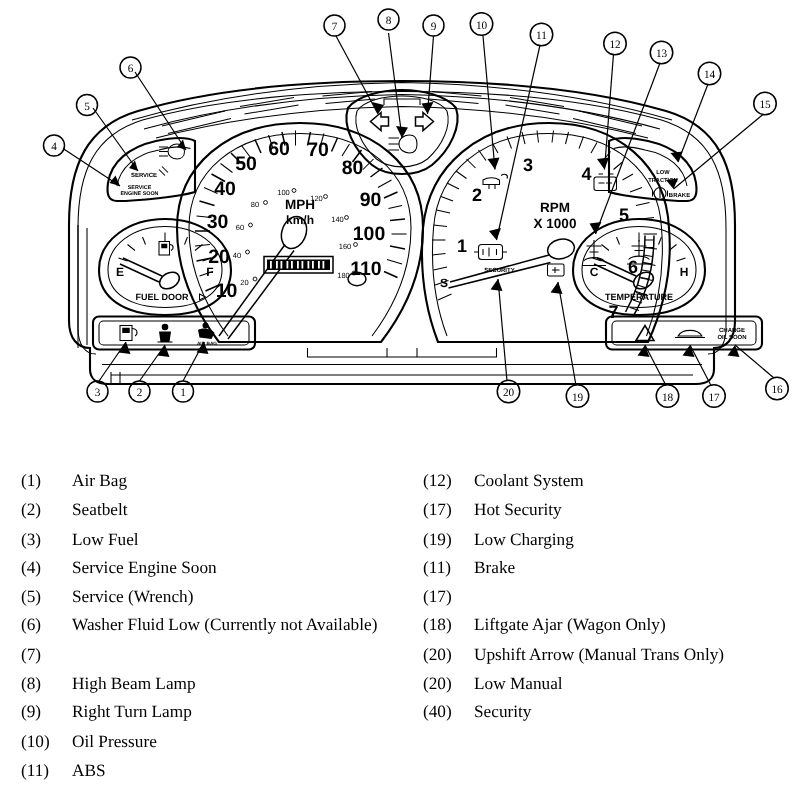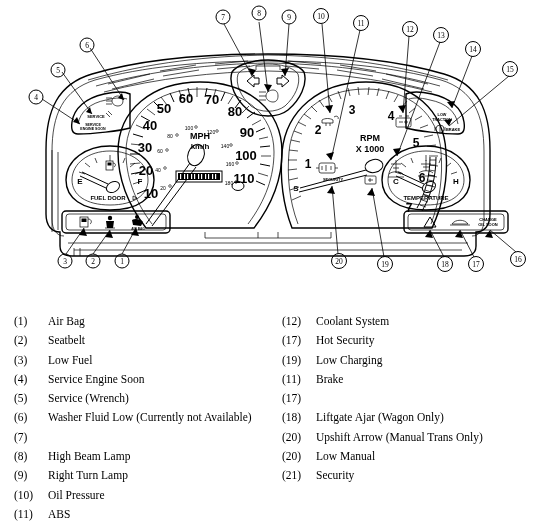--- a/index.html
+++ b/index.html
@@ -645,17 +645,17 @@
       </div>
     <div class="legend-row">
         <span class="legend-num">(20)</span>
         <span class="legend-label">Upshift Arrow (Manual Trans Only)</span>
       </div>
     <div class="legend-row">
         <span class="legend-num">(20)</span>
         <span class="legend-label">Low Manual</span>
       </div>
     <div class="legend-row">
-        <span class="legend-num">(21)</span>
+        <span class="legend-num">(40)</span>
         <span class="legend-label">Security</span>
       </div>
   </div>
 </div>
 
 </body></html>

